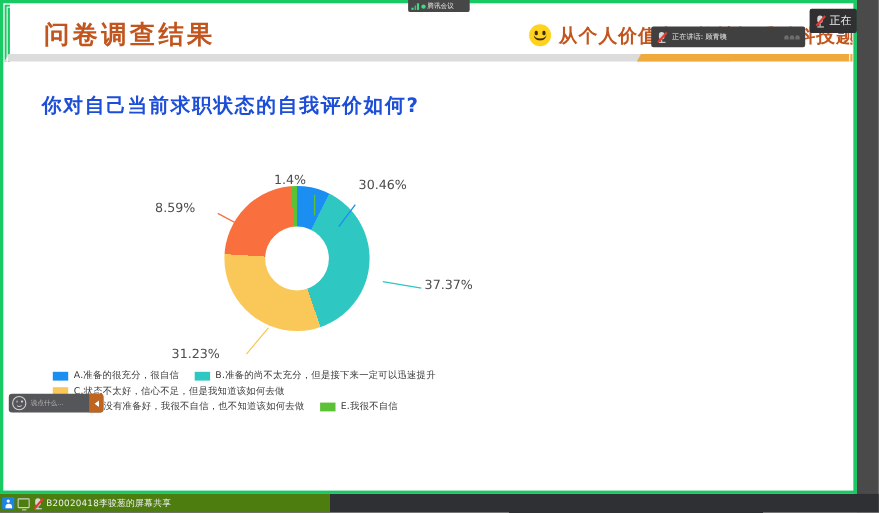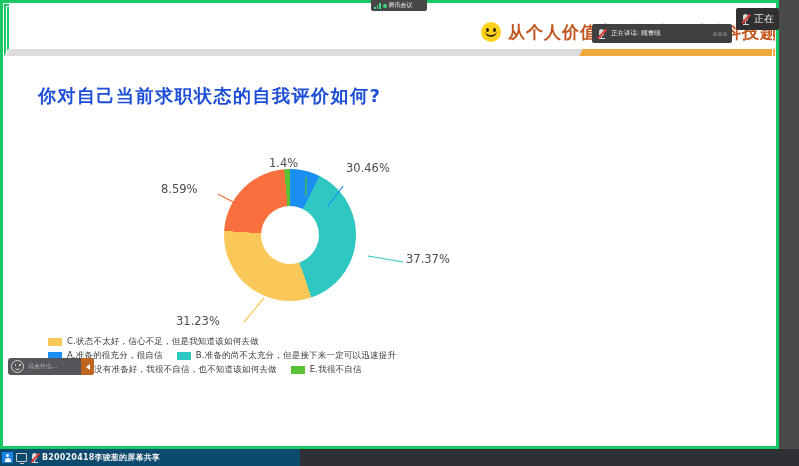--- a/index.html
+++ b/index.html
@@ -139,21 +139,21 @@
     font-weight: bold;
     color: #1d4ed8;
     letter-spacing: 1.5px;
     font-family: "DejaVu Sans", sans-serif;
     white-space: nowrap;
   }
 
   
   .chart-area {
     position: absolute;
-    left: 152px; top: 140px;
+    left: 132px; top: 140px;
     width: 330px; height: 185px;
   }
   .donut-wrap {
     position: absolute;
     left: 68px; top: 25px;
     width: 132px; height: 132px;
   }
   .donut {
     position: absolute;
     inset: 0;
@@ -409,27 +409,26 @@
     border-top: 3px solid transparent;
     border-bottom: 3px solid transparent;
     border-right: 4px solid #ffffff;
   }
 
   
   .share-bar {
     position: absolute;
     left: 0; bottom: 0;
     width: 300px; height: 17px;
-    background: #0c4a6e;
+    background: #4d7c0f;
     display: flex;
     align-items: center;
     gap: 3px;
     padding-left: 2px;
     z-index: 80;
-    font-weight: bold;
   }
   .icon-person {
     width: 11px; height: 11px;
     background: #1b84e8;
     border-radius: 1px;
     position: relative;
     flex: 0 0 auto;
   }
   .icon-person::before {
     content: "";
@@ -473,20 +472,21 @@
 <body>
 
 <div id="screen">
 
   <div class="slide">
 
     <div class="slide-header">
       <div class="header-green-bar"></div>
       <div class="header-grey-strip"></div>
       <div class="header-gold-strip"></div>
+      <div class="slide-title">问卷调查结果</div>
 
       <div class="header-smiley">
         <span class="eye l"></span>
         <span class="eye r"></span>
         <span class="mouth"></span>
       </div>
       <div class="header-subtitle">从个人价值和民族情怀看科科技题提升</div>
     </div>
 
     <div class="question">你对自己当前求职状态的自我评价如何?</div>
@@ -506,34 +506,34 @@
       </svg>
 
       <div class="pct-label" style="left:113px;top:12px;">1.4%</div>
       <div class="pct-label" style="left:190px;top:17px;">30.46%</div>
       <div class="pct-label" style="left:250px;top:108px;">37.37%</div>
       <div class="pct-label" style="left:20px;top:170px;text-align:center;">31.23%</div>
       <div class="pct-label" style="left:5px;top:38px;">8.59%</div>
     </div>
 
     <div class="legend">
-      <div class="legend-row">
-        <div class="legend-item">
-          <span class="swatch" id="sw2" style="background: rgb(250, 200, 88);"></span>
-          <span class="legend-text">C.状态不太好，信心不足，但是我知道该如何去做</span>
-        </div>
-      </div>
       <div class="legend-row">
         <div class="legend-item">
           <span class="swatch" id="sw0" style="background: rgb(27, 142, 242);"></span>
           <span class="legend-text">A.准备的很充分，很自信</span>
         </div>
         <div class="legend-item">
           <span class="swatch" id="sw1" style="background: rgb(46, 199, 193);"></span>
           <span class="legend-text">B.准备的尚不太充分，但是接下来一定可以迅速提升</span>
+        </div>
+      </div>
+      <div class="legend-row">
+        <div class="legend-item">
+          <span class="swatch" id="sw2" style="background: rgb(250, 200, 88);"></span>
+          <span class="legend-text">C.状态不太好，信心不足，但是我知道该如何去做</span>
         </div>
       </div>
       <div class="legend-row">
         <div class="legend-item">
           <span class="swatch" id="sw3" style="background: rgb(249, 111, 62);"></span>
           <span class="legend-text">D.完全没有准备好，我很不自信，也不知道该如何去做</span>
         </div>
         <div class="legend-item">
           <span class="swatch" id="sw4" style="background: rgb(91, 194, 54);"></span>
           <span class="legend-text">E.我很不自信</span>

